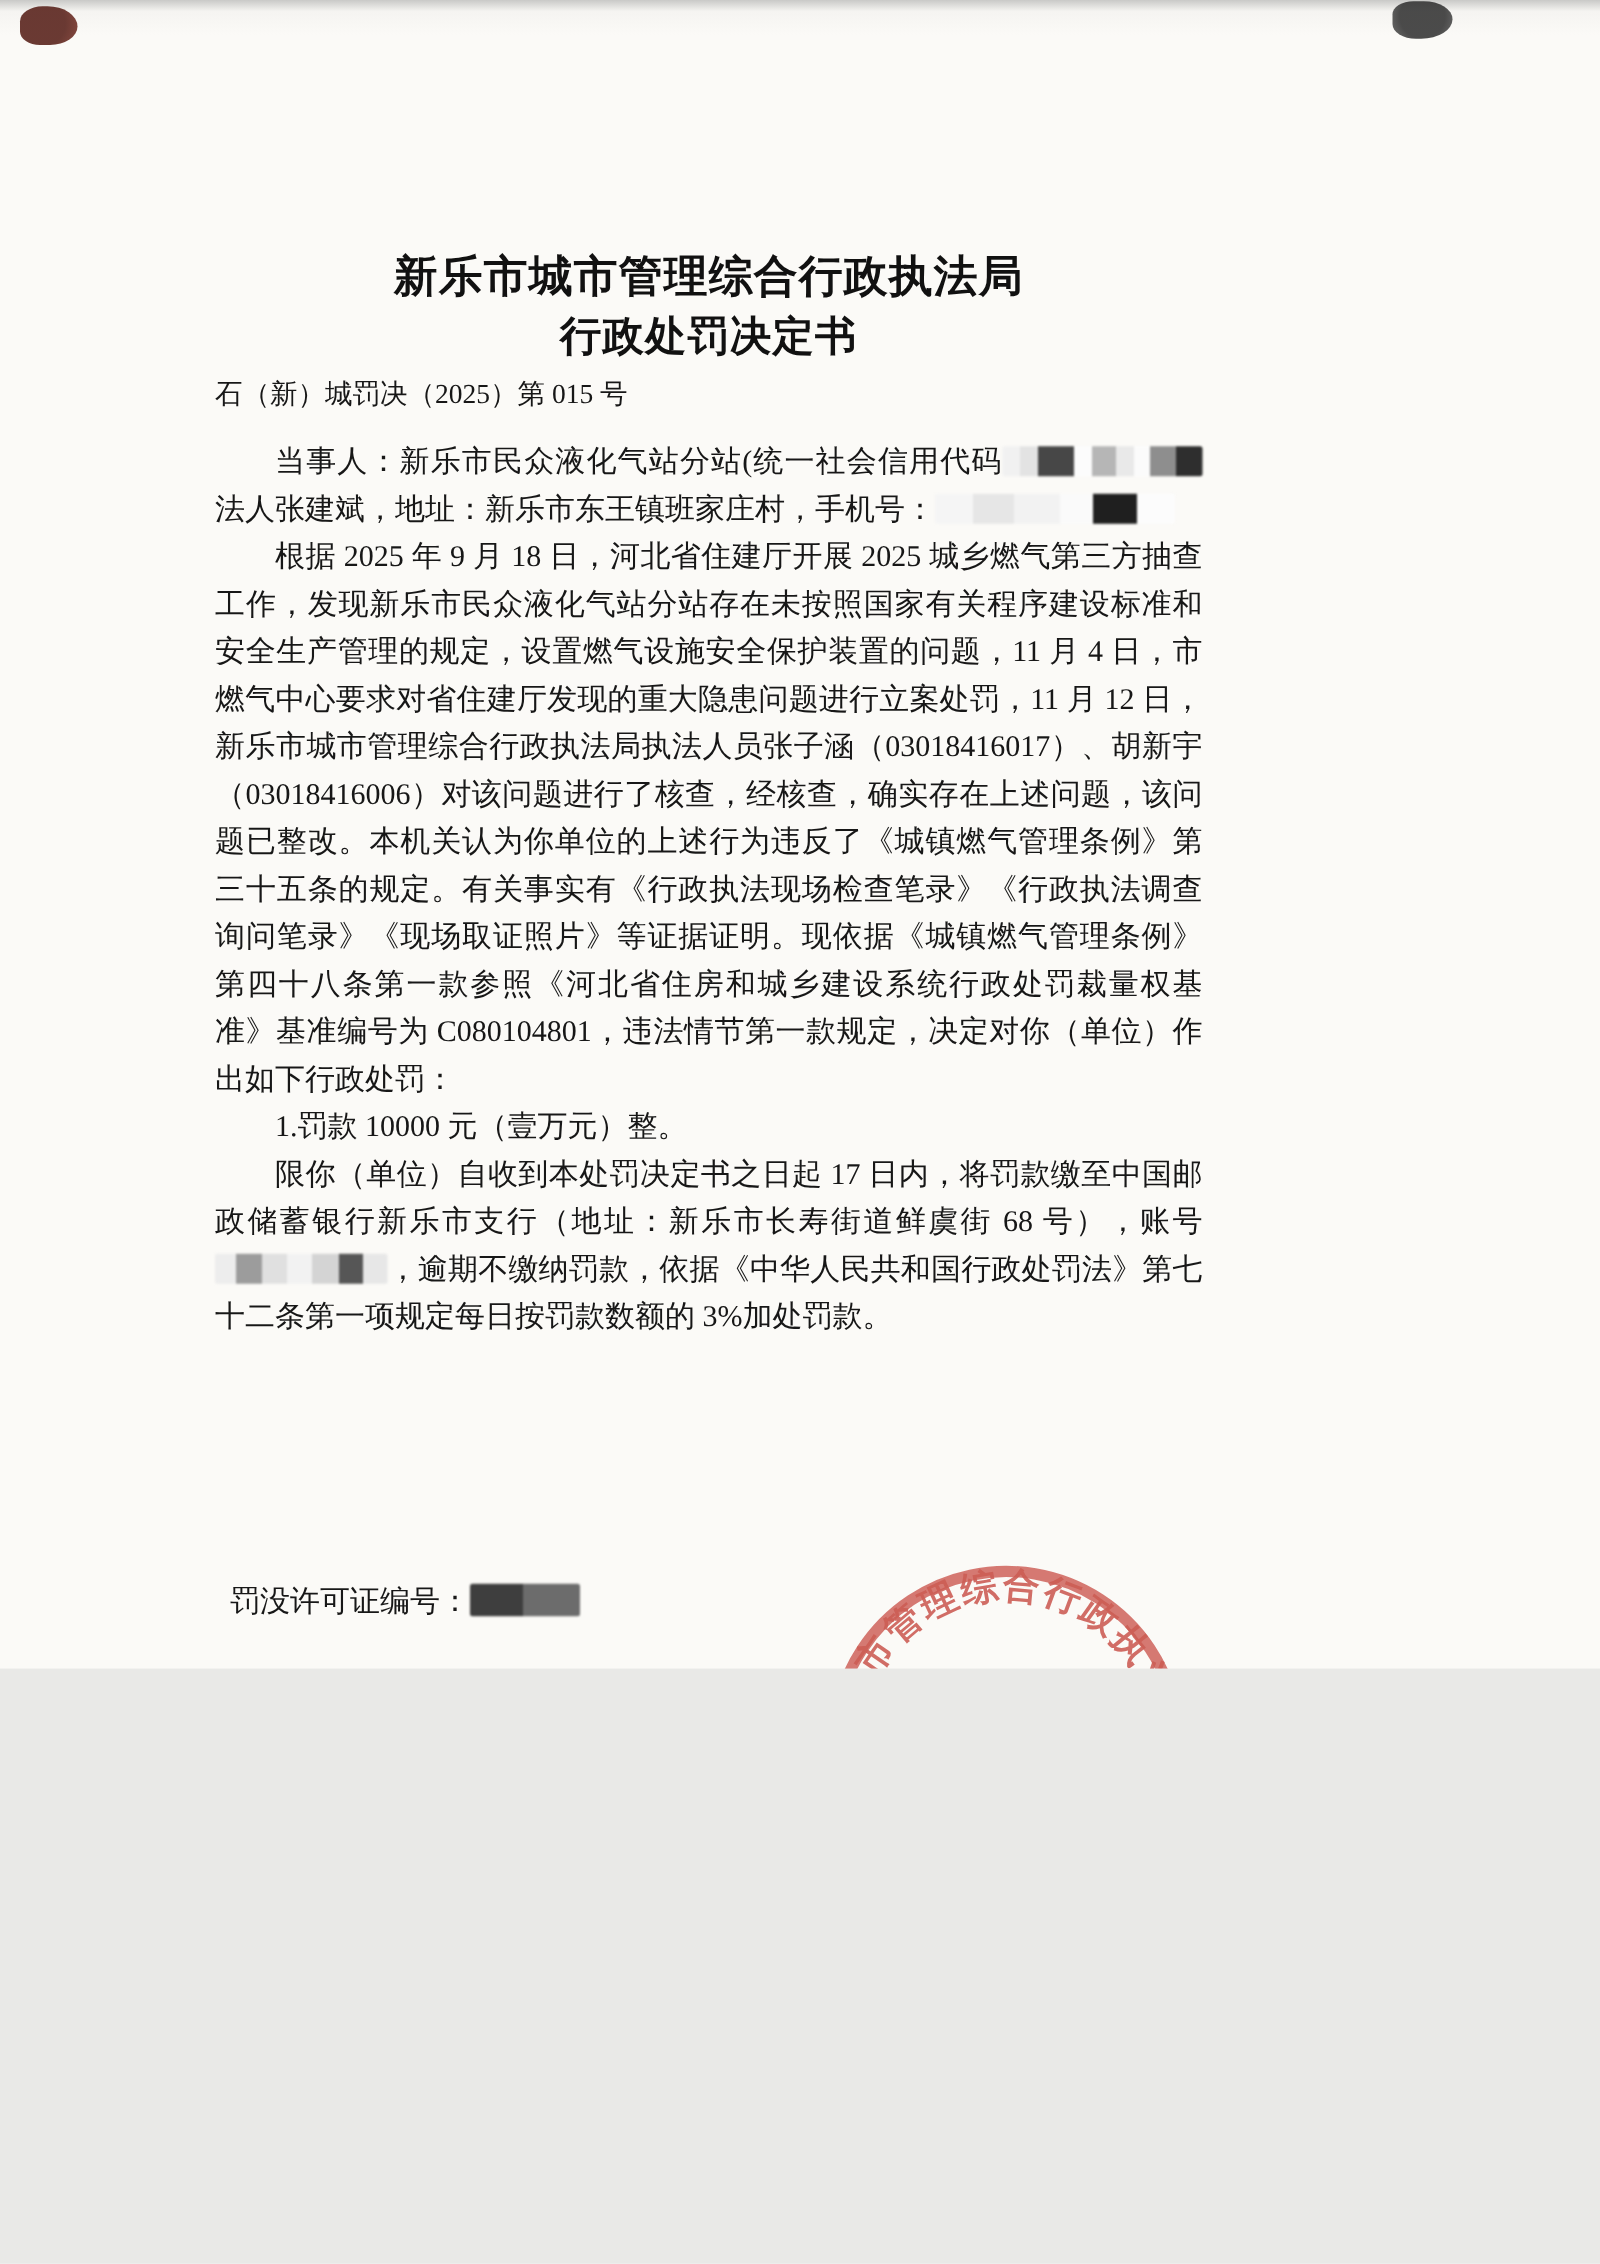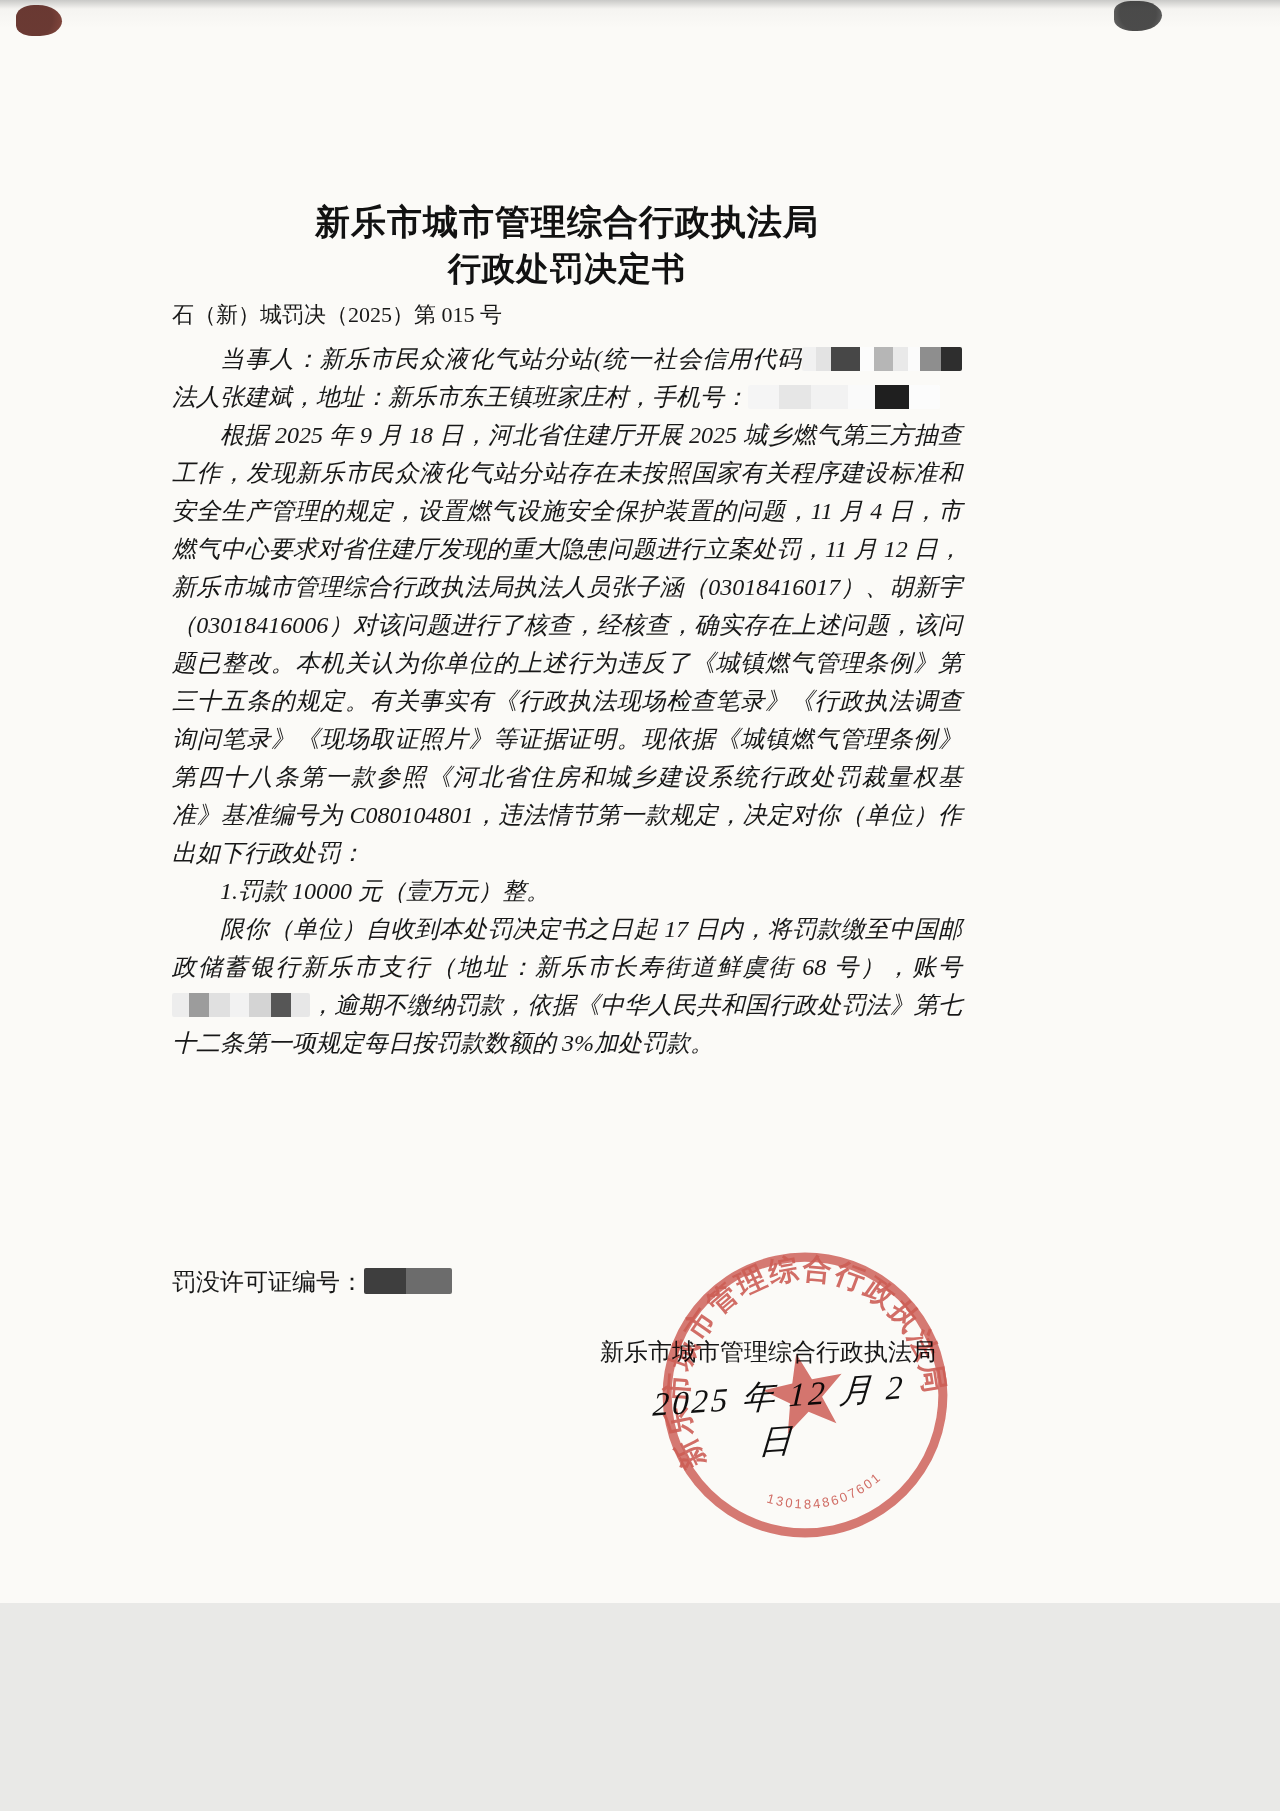--- a/index.html
+++ b/index.html
@@ -1,49 +1,49 @@
 <!DOCTYPE html>
 <html><head>
 <meta charset="utf-8">
 <style>
   html,body{margin:0;padding:0;background:#e9e9e7;}
   .page{
-    position:relative;width:1280px;height:1603px;margin:0 auto;overflow:hidden;
+    position:relative;width:1280px;height:1335px;margin:0 auto;overflow:hidden;
     background:linear-gradient(180deg,#c9c9c7 0px,#f5f4f1 9px,#fbfaf7 28px,#fbfaf7 1778px,#e6e5e2 1811px);
     font-family:"Liberation Serif","DejaVu Serif",serif;color:#171717;
   }
   
   .artifact{position:absolute;}
   .artifact-tl{left:16px;top:5px;width:46px;height:31px;border-radius:45% 60% 55% 40%;
     background:radial-gradient(circle at 40% 45%,#5a241d 0 55%,#7c372c 100%);opacity:.9;}
   .artifact-tr{left:1114px;top:1px;width:48px;height:30px;border-radius:40% 55% 60% 45%;
     background:radial-gradient(circle at 50% 40%,#2c2c2c 0 60%,#555 100%);opacity:.85;}
   
   .doc{position:absolute;left:172px;top:198px;width:790px;}
   .title{text-align:center;font-family:"Liberation Sans","DejaVu Sans",sans-serif;
     font-weight:700;font-size:35px;line-height:48px;letter-spacing:1px;color:#111;}
   .title2{font-size:33px;line-height:46px;}
   .doc-number{text-align:left;font-size:22px;line-height:34px;margin-top:6px;padding-right:2px;}
-  .body-text{margin-top:8px;font-size:24px;line-height:38px;text-align:justify;font-style:italic;}
+  .body-text{margin-top:19px;font-size:24px;line-height:38px;text-align:justify;}
   .para{margin:0;}
   .indent{text-indent:2em;}
   
   .redact{display:inline-block;height:24px;vertical-align:-4px;border-radius:2px;filter:blur(.7px);}
   .redact-code{width:160px;background:linear-gradient(90deg,
     #f1f1f1 0 9%,#e3e3e3 9% 18%,#474747 18% 36%,#fcfcfc 36% 45%,
     #b6b6b6 45% 57%,#e9e9e9 57% 66%,#fbfbfb 66% 74%,#8e8e8e 74% 87%,#2e2e2e 87% 100%);}
   .redact-phone{width:192px;background:linear-gradient(90deg,
     #f5f5f5 0 16%,#e6e6e6 16% 33%,#f2f2f2 33% 52%,#fafafa 52% 66%,
     #1f1f1f 66% 84%,#fcfcfc 84% 100%);}
   .redact-account{width:138px;background:linear-gradient(90deg,
     #ededed 0 12%,#9c9c9c 12% 27%,#e0e0e0 27% 42%,#f2f2f2 42% 56%,
     #d4d4d4 56% 72%,#565656 72% 86%,#e7e7e7 86% 100%);}
   .redact-license{width:88px;height:26px;background:linear-gradient(90deg,#3e3e3e 0 48%,#6c6c6c 48% 100%);}
   
-  .license-line{position:absolute;left:172px;top:1264px;font-size:24px;line-height:36px;}
+  .license-line{position:absolute;left:184px;top:1264px;font-size:24px;line-height:36px;}
   .sig-agency{position:absolute;left:596px;top:1334px;width:344px;text-align:center;
     font-size:24px;line-height:36px;}
   .sig-date{position:absolute;left:646px;top:1374px;width:264px;text-align:center;
     font-size:33px;font-style:italic;letter-spacing:3px;color:#101010;
     transform:rotate(-4deg) skewX(-7deg);}
   
   .seal-wrap{position:absolute;left:644px;top:1234px;width:322px;height:322px;
     transform:rotate(-12deg);mix-blend-mode:multiply;opacity:.85;}
   .seal-wrap svg{display:block;width:100%;height:100%;}
   .seal-ring-text{font-family:"Liberation Sans","DejaVu Sans",sans-serif;font-weight:700;font-size:29px;}

